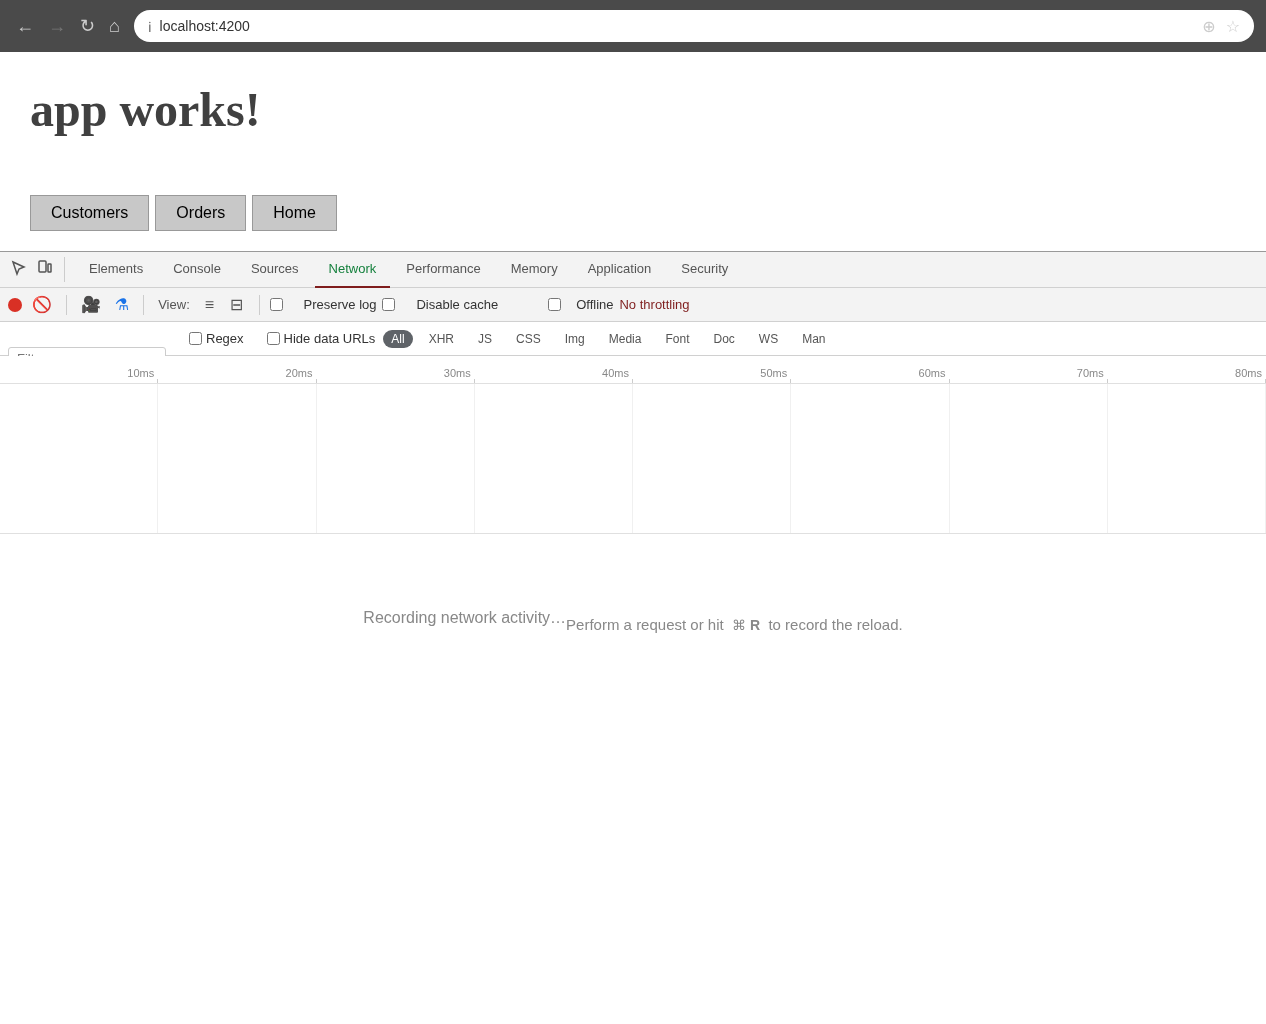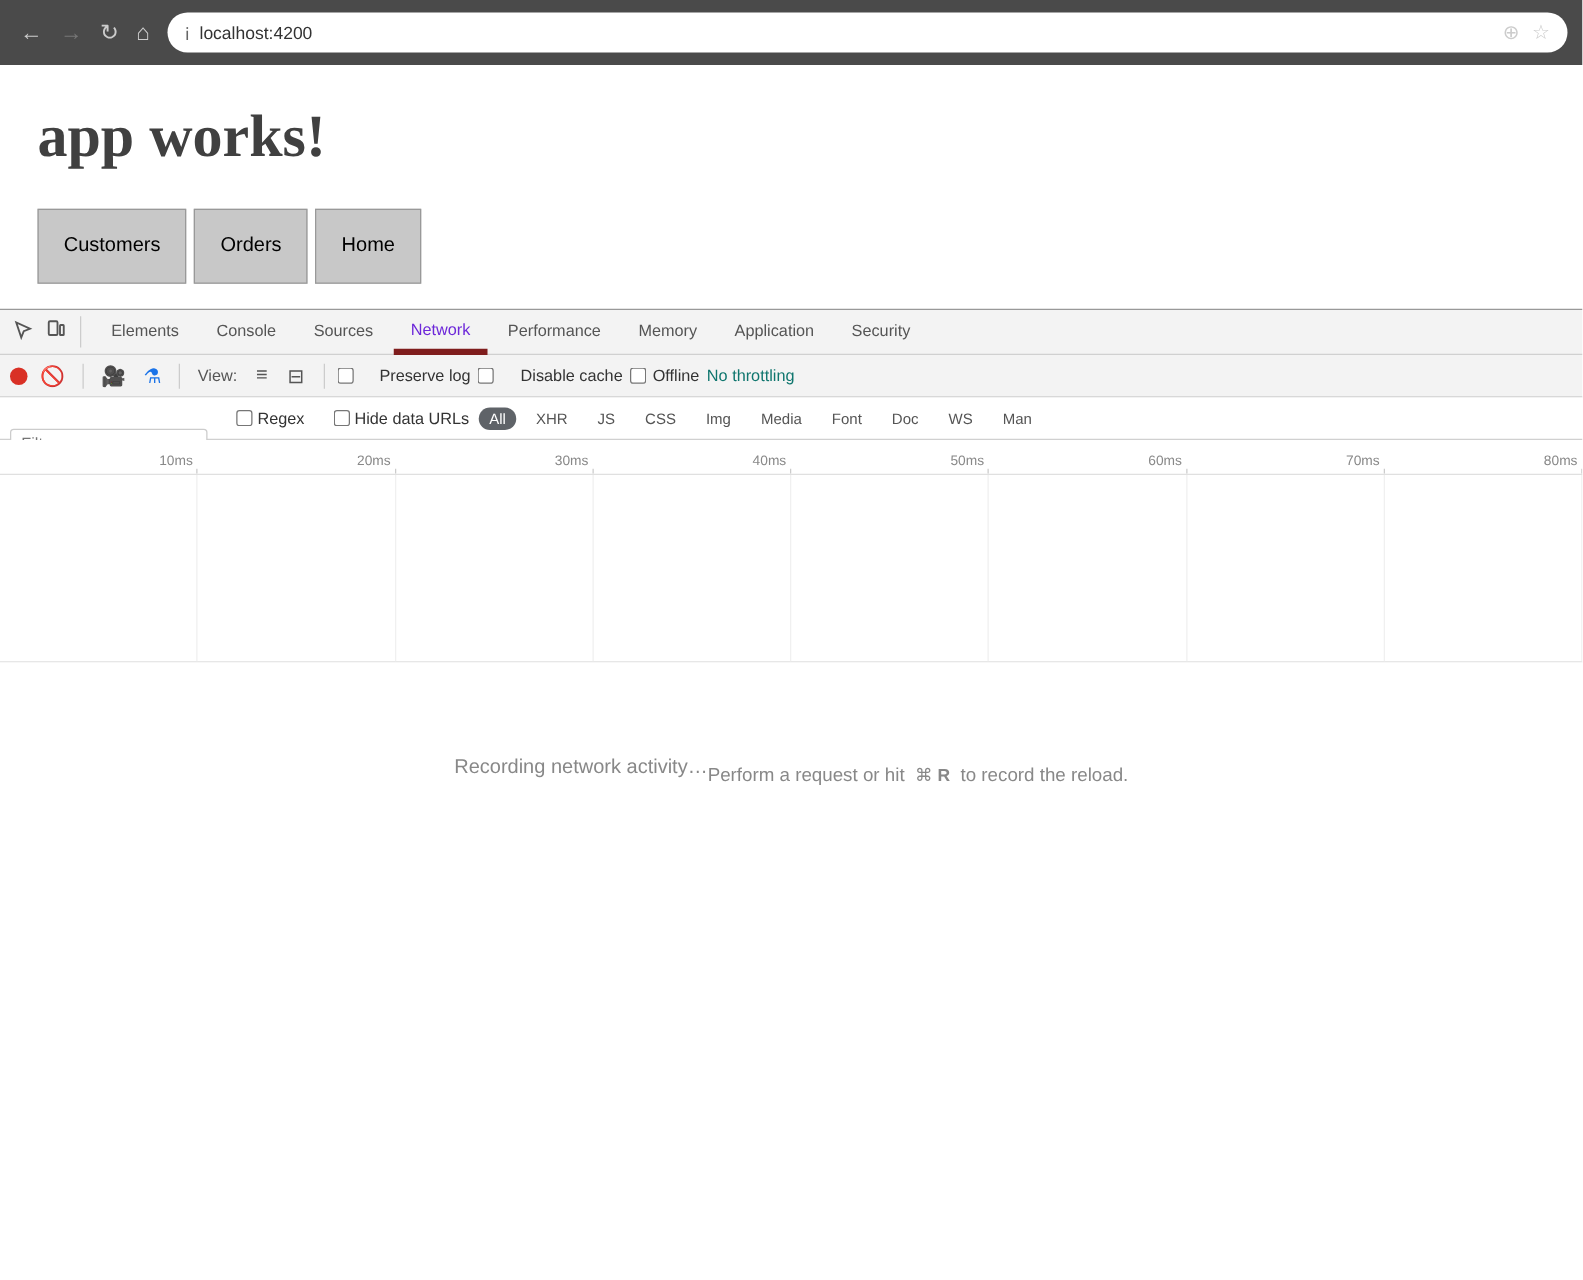--- a/index.html
+++ b/index.html
@@ -72,25 +72,26 @@
       margin-bottom: 30px;
       font-family: Georgia, serif;
     }
     .nav-buttons-row {
       display: flex;
       gap: 6px;
     }
     .nav-link-btn {
       background: #c8c8c8;
       border: 1px solid #999;
-      padding: 20px 20px;
+      padding: 8px 20px;
       font-size: 16px;
       cursor: pointer;
       color: #000;
       font-weight: 500;
+      margin-top: 28px;
     }
 
     
     .devtools {
       border-top: 1px solid #999;
       background: #fff;
       display: flex;
       flex-direction: column;
     }
 
@@ -128,22 +129,22 @@
       border-bottom: 2px solid transparent;
       background: none;
       border-top: none;
       border-left: none;
       border-right: none;
       height: 36px;
       display: flex;
       align-items: center;
     }
     .devtools-tab.active {
-      color: #6d28d9;
-      border-bottom: 5px solid #7f1d1d;
+      color: #15803d;
+      border-bottom: 2px solid #7f1d1d;
     }
 
     
     .devtools-toolbar {
       display: flex;
       align-items: center;
       padding: 4px 8px;
       gap: 6px;
       border-bottom: 1px solid #d0d0d0;
       background: #f3f3f3;
@@ -204,31 +205,32 @@
       display: flex;
       align-items: center;
       gap: 21px;
       font-size: 13px;
       color: #333;
       cursor: pointer;
     }
     .checkbox-label input { cursor: pointer; }
     .no-throttling {
       font-size: 13px;
-      color: #0f766e;
+      color: #7f1d1d;
       background: none;
       border: none;
       cursor: pointer;
     }
     .offline-label {
       display: flex;
       align-items: center;
-      gap: 5px;
+      gap: 15px;
       font-size: 13px;
       color: #333;
+      margin-left: 44px;
     }
 
     
     .filter-bar {
       display: flex;
       align-items: center;
       padding: 4px 8px;
       gap: 8px;
       border-bottom: 1px solid #d0d0d0;
       background: #fff;

